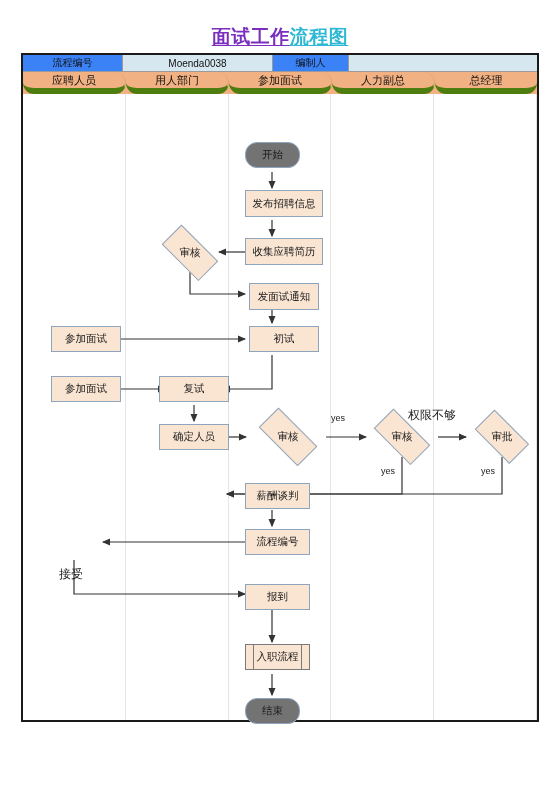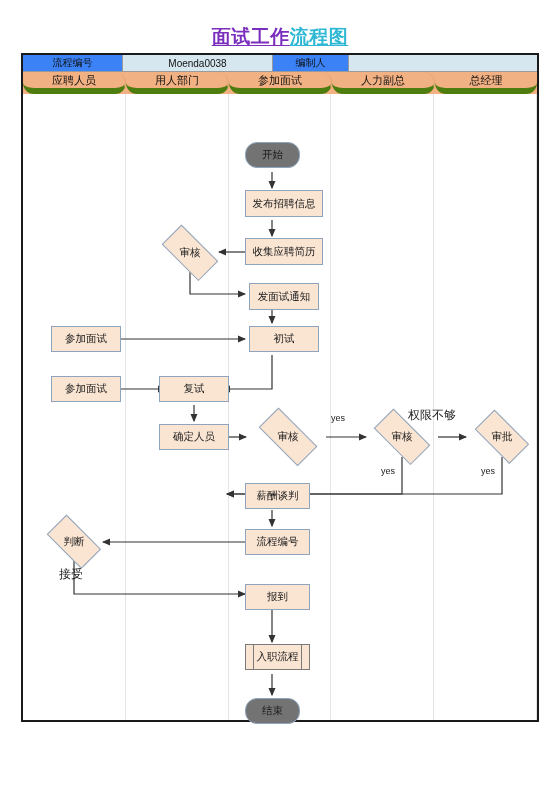--- a/index.html
+++ b/index.html
@@ -337,24 +337,20 @@
       </div>
 
       <div class="node proc" style="left:222px; top:389px; width:65px; height:26px;">
         <span>薪酬谈判</span>
       </div>
 
       <div class="node proc" style="left:222px; top:435px; width:65px; height:26px;">
         <span>流程编号</span>
       </div>
 
-      <div class="node dec" style="left:16px; top:428px; width:70px; height:40px;">
-        <span class="dia"></span>
-        <span class="dlabel">判断</span>
-      </div>
 
       <div class="node proc" style="left:222px; top:490px; width:65px; height:26px;">
         <span>报到</span>
       </div>
 
       <div class="node predef" style="left:222px; top:550px; width:65px; height:26px;">
         <span>入职流程</span>
       </div>
 
       <div class="node term" style="left:222px; top:604px; width:55px; height:26px;">

